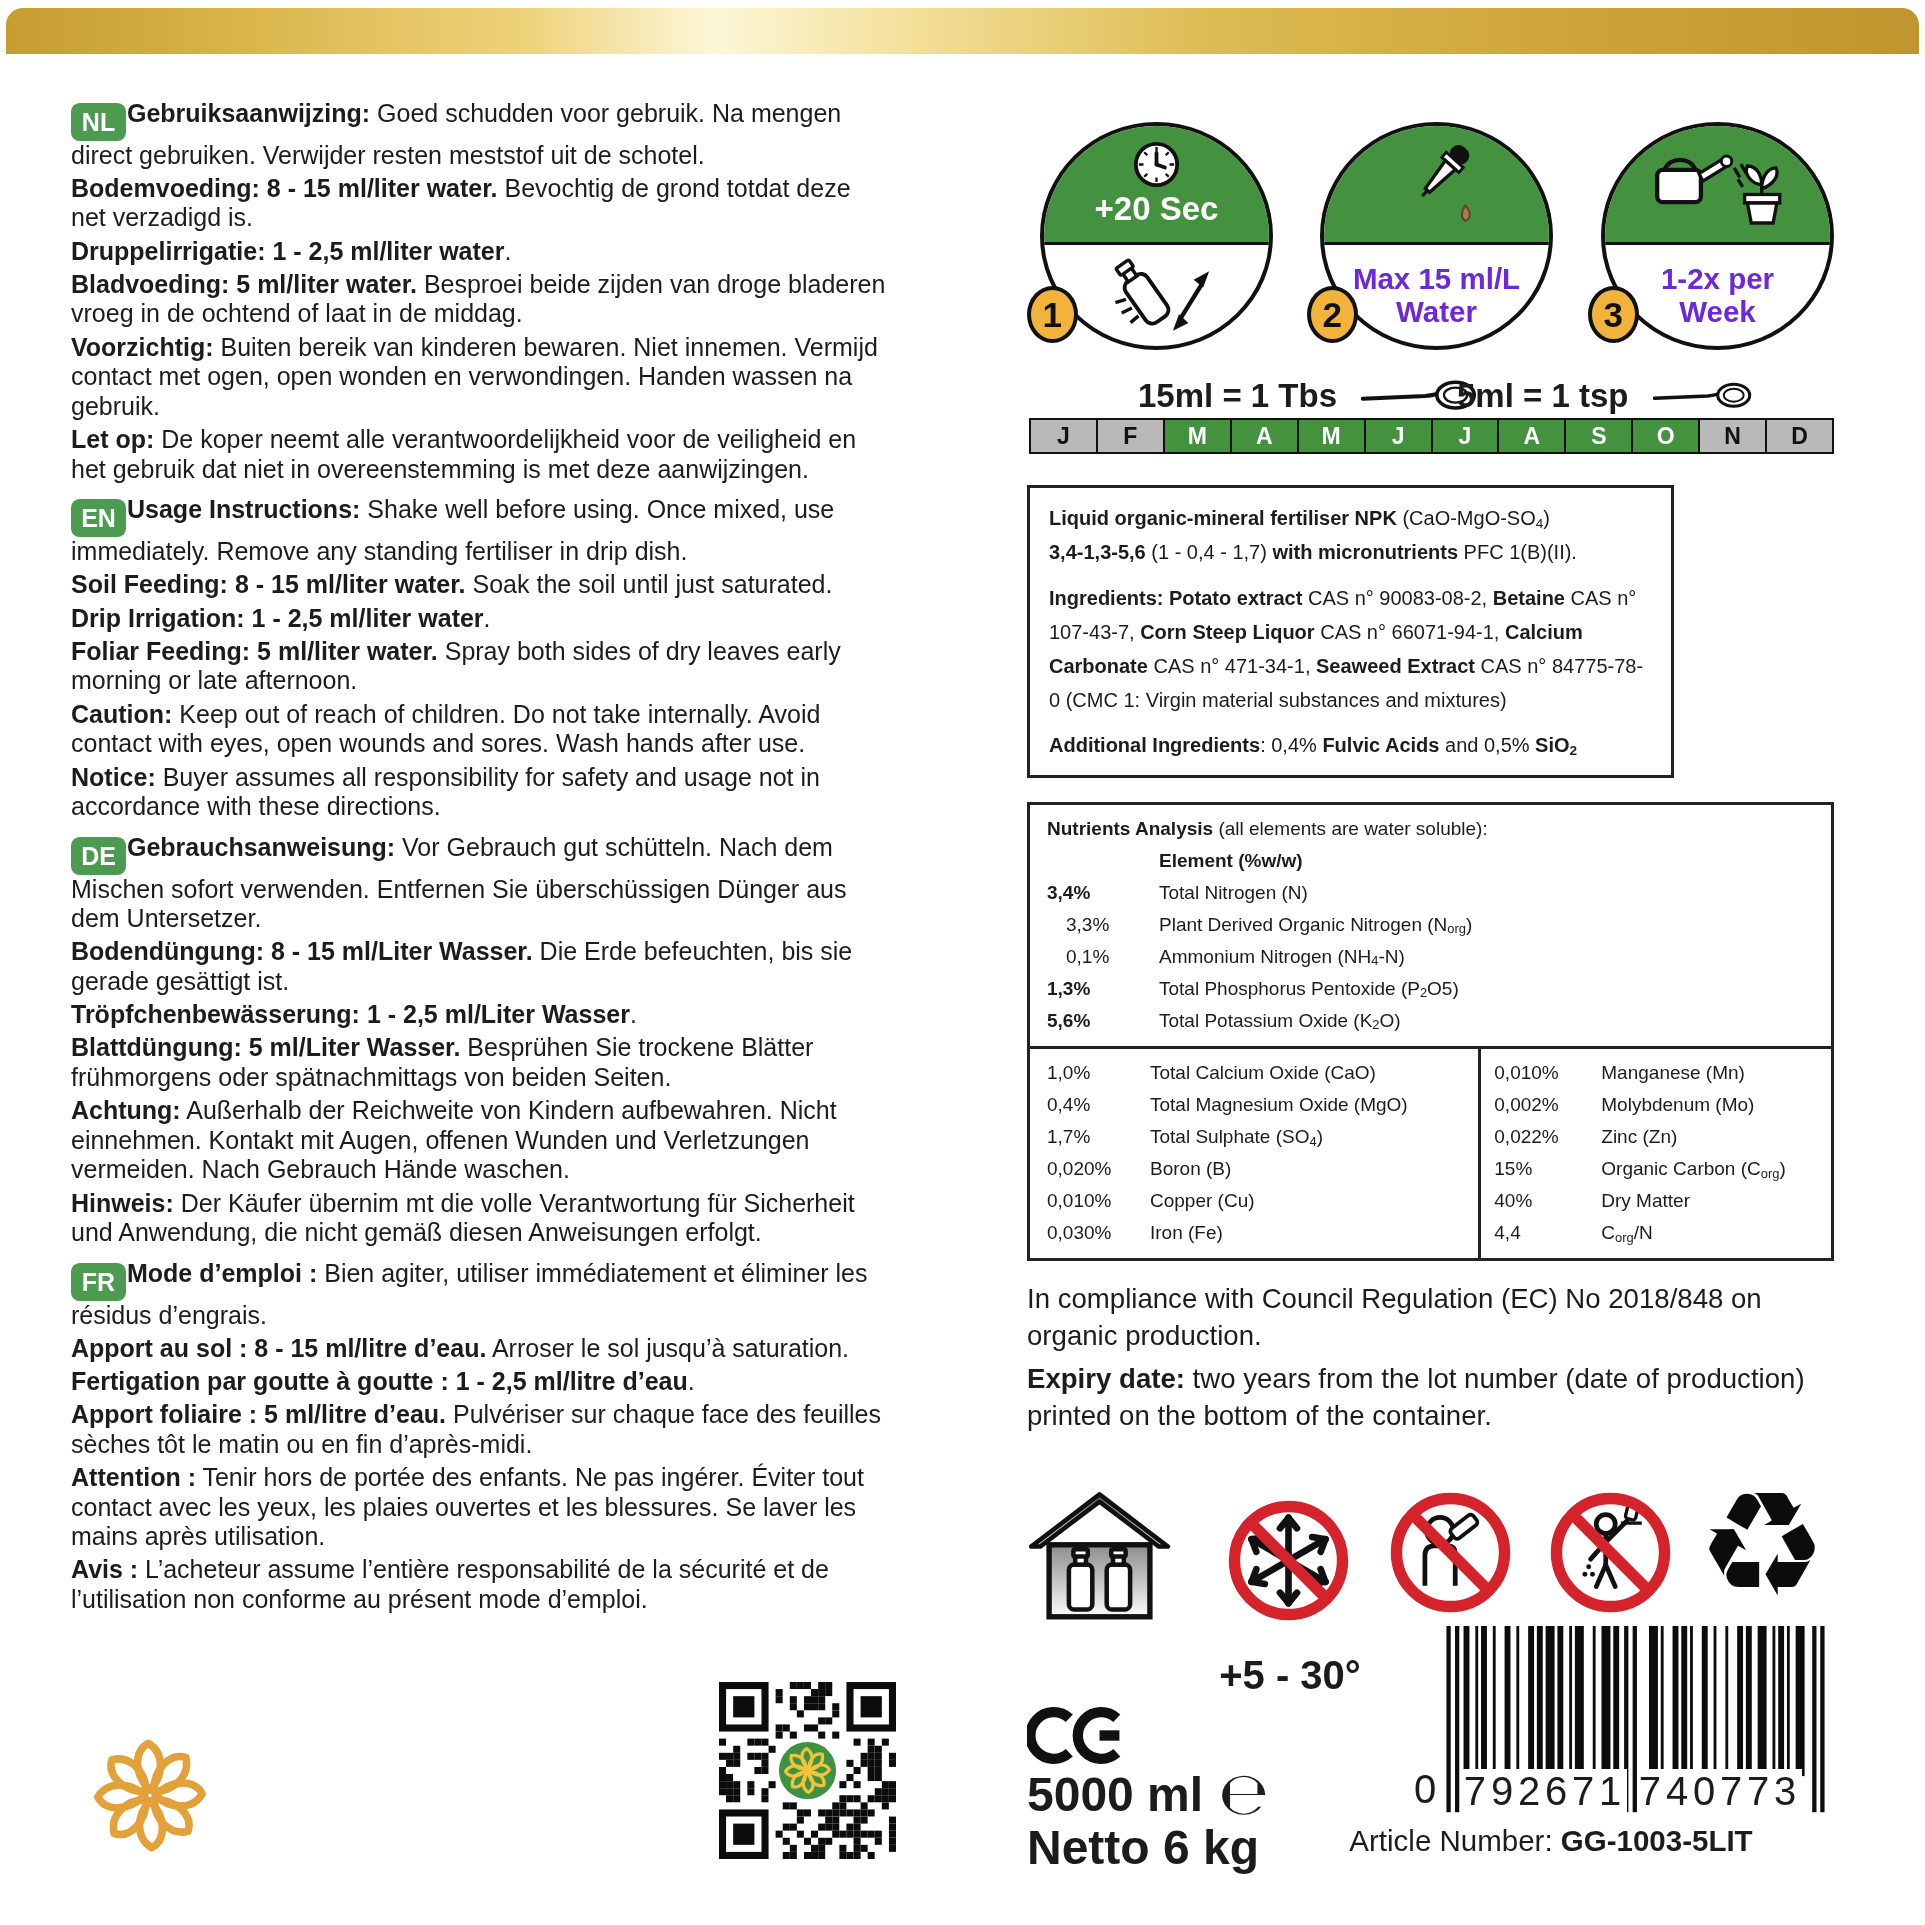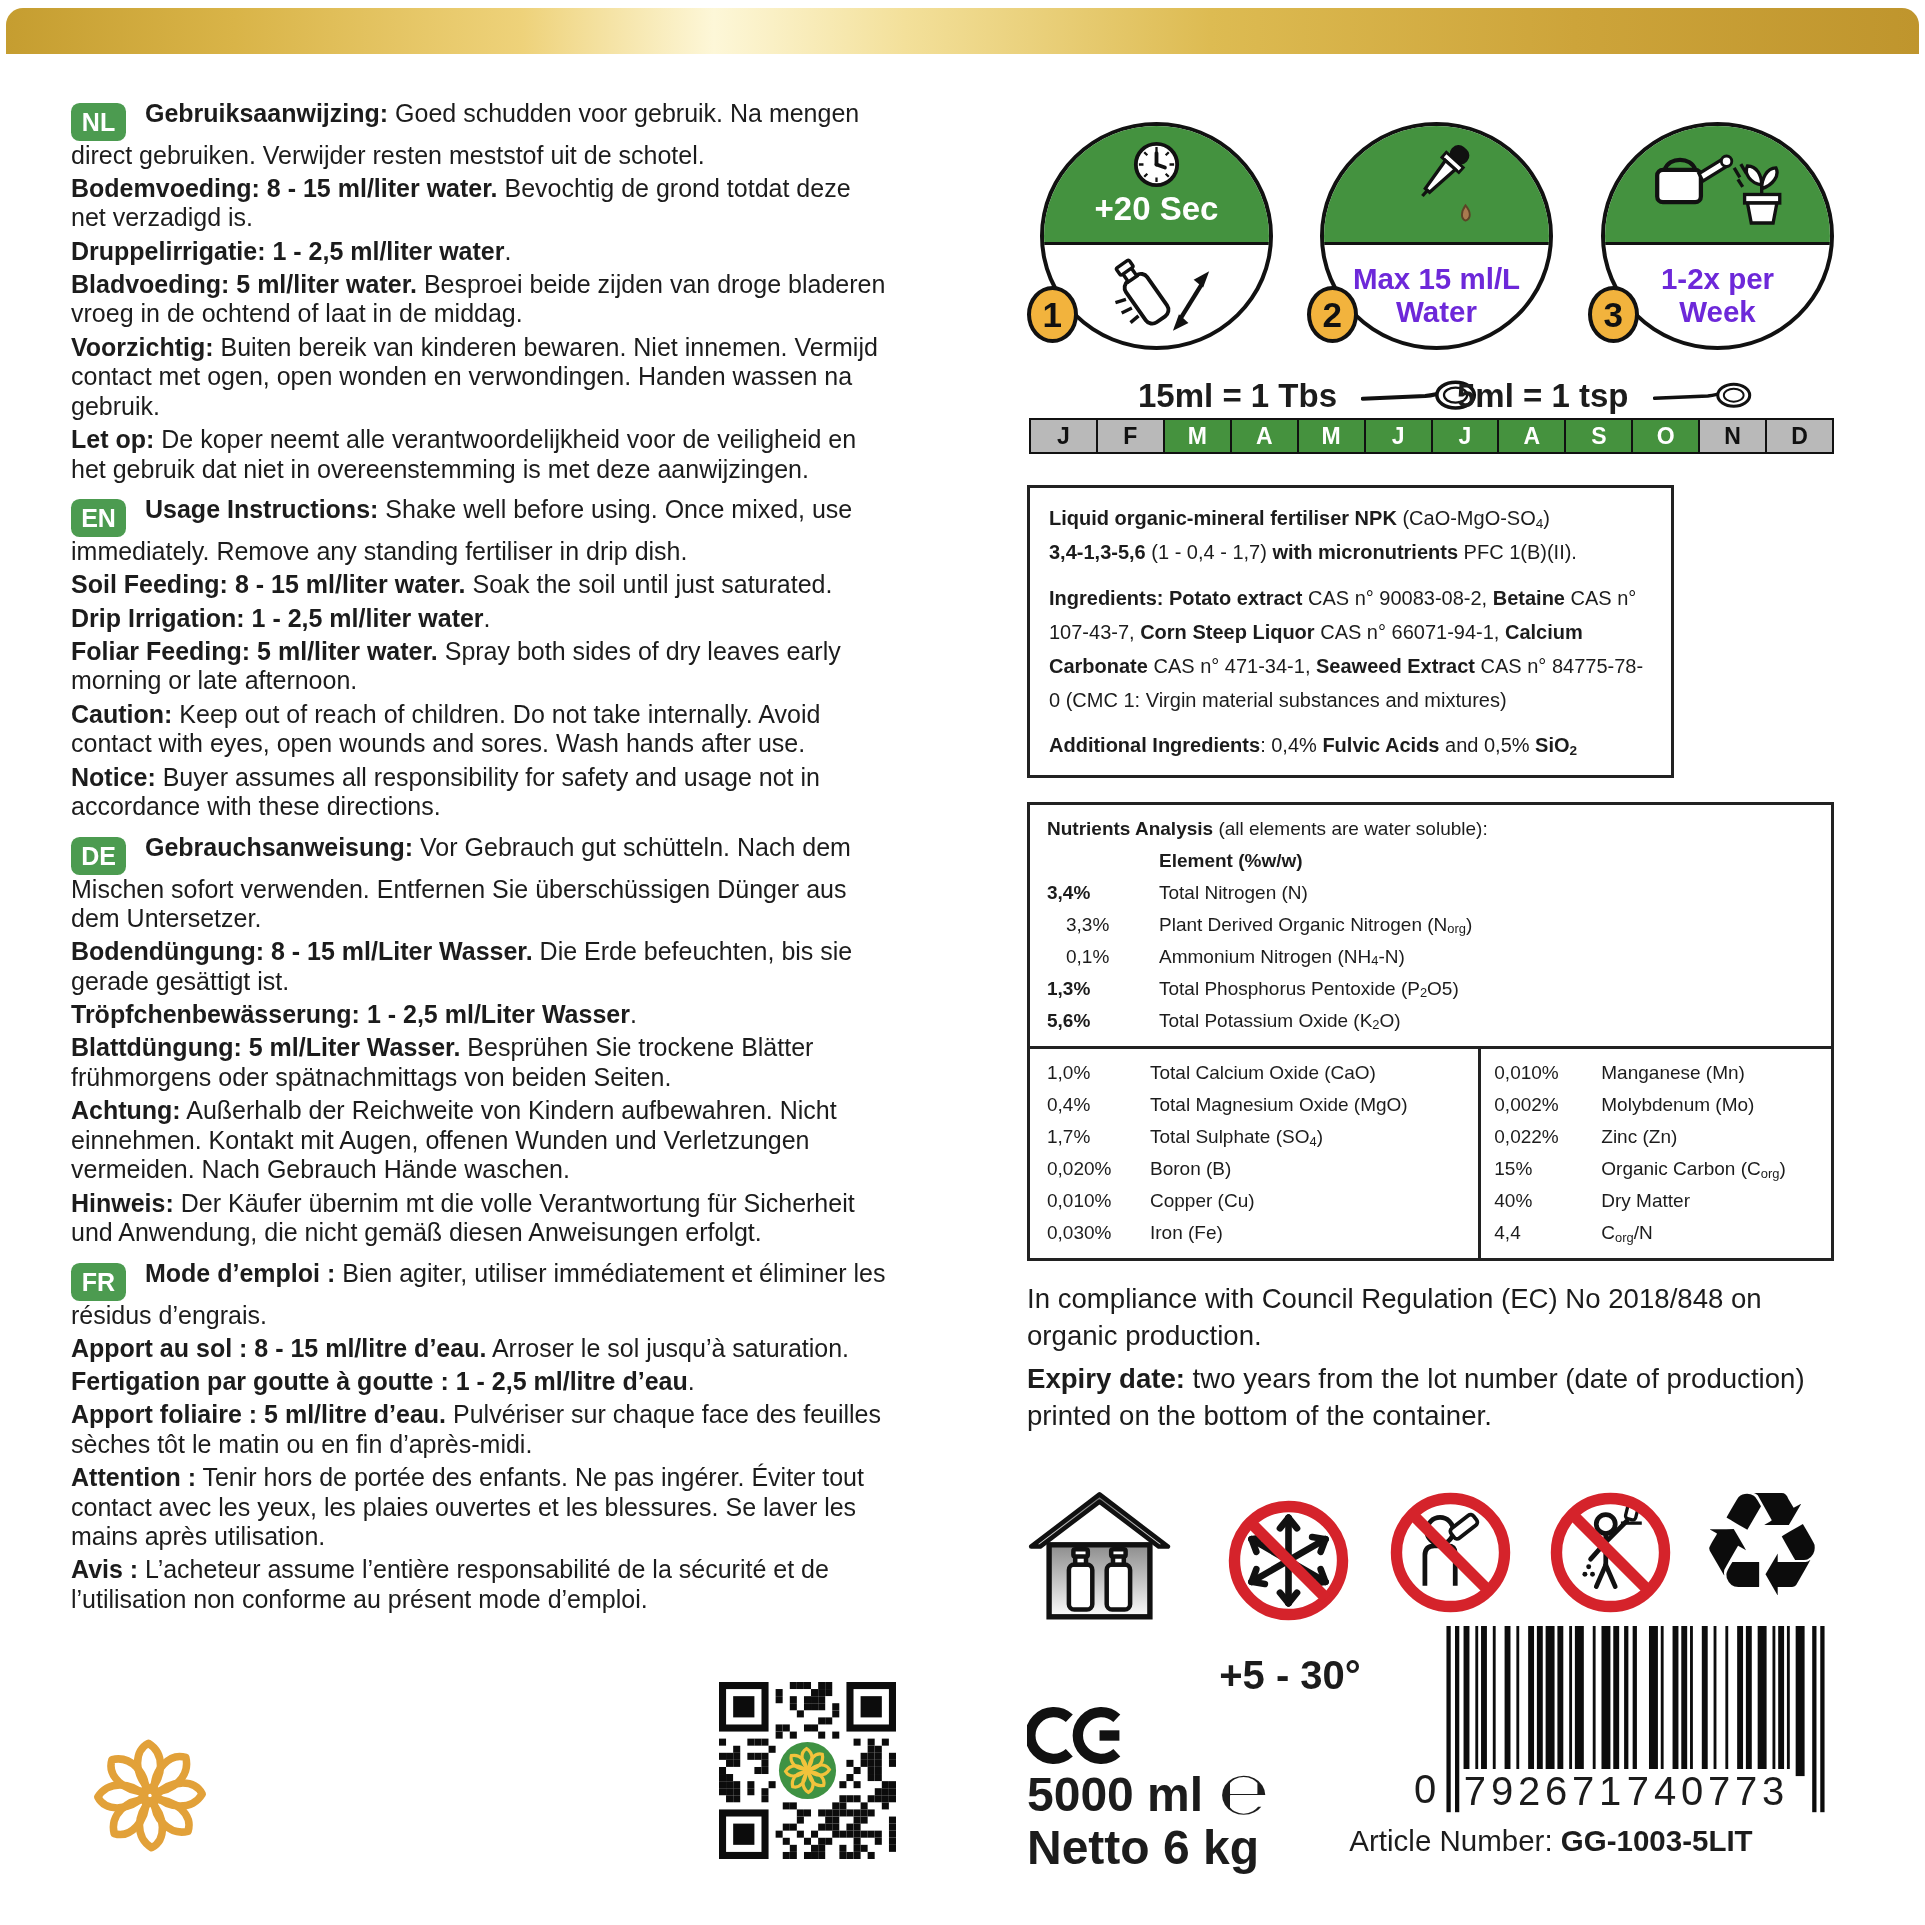--- a/index.html
+++ b/index.html
@@ -9,21 +9,21 @@
   .goldbar{position:absolute;left:5.7px;top:7.6px;right:5.7px;height:46px;border-radius:17px 17px 0 0;
     background:linear-gradient(90deg,#c59d30 0%,#d9b448 12%,#eed27a 27%,#fdf7d8 37%,#f3e09a 47%,#ddbb52 63%,#cda43a 82%,#bf952d 100%);}
   
   .col-left{position:absolute;left:71px;top:99px;width:816px;font-size:25px;line-height:29.5px;}
   .lang-section{margin-top:11.4px;}
   .lang-section:first-child{margin-top:0;}
   .para{margin:0 0 3.8px 0;}
   .b{font-weight:700;}
   sub{font-size:68%;line-height:0;position:relative;vertical-align:baseline;top:0.22em;}
   .lang-badge{display:inline-block;min-width:55px;height:38px;line-height:38px;border-radius:8.6px;
-    background:#4C9B50;color:#fff;font-weight:700;font-size:25px;text-align:center;margin-right:19px;vertical-align:-8.6px;}
+    background:#4C9B50;color:#fff;font-weight:700;font-size:25px;text-align:center;margin-right:1px;vertical-align:-8.6px;}
   
   .step{position:absolute;top:122px;width:233px;height:228px;}
   .oval{width:233px;height:228px;border:4.8px solid #111;border-radius:50%;overflow:hidden;background:#fff;box-sizing:border-box;}
   .oval-top{height:116px;background:#44923F;border-bottom:3.8px solid #111;display:flex;flex-direction:column;align-items:center;justify-content:center;gap:1.9px;}
   .oval-bottom{height:99px;display:flex;align-items:center;justify-content:center;text-align:center;}
   .step-toplabel{color:#fff;font-weight:700;font-size:33px;}
   .step-botlabel{font-weight:700;font-size:29.5px;line-height:33px;width:181px;color:#6d28d9;}
   .step-num{position:absolute;left:-13.3px;top:164px;width:51px;height:57px;background:#F2B33D;border:4.8px solid #111;
     border-radius:50%;display:flex;align-items:center;justify-content:center;font-size:35px;font-weight:700;color:#111;box-sizing:border-box;}
   
@@ -63,21 +63,21 @@
   .volume{position:absolute;left:1027px;top:1767px;display:flex;align-items:flex-start;gap:15px;}
   .volume .vol-txt{font-size:48px;font-weight:700;}
   .esign{font-size:59px;font-weight:400;line-height:0.9;font-family:"DejaVu Sans", sans-serif;}
   .netto{position:absolute;left:1027px;top:1820px;font-size:48px;font-weight:700;}
   
   .bc-wrap{position:absolute;left:1414px;top:1626px;width:426px;height:190px;}
   .bc-lead{position:absolute;left:0;top:141px;font-size:40px;}
   .bc-bars{position:absolute;left:32px;top:0;}
   .bc-num{position:absolute;top:143px;font-size:40px;background:#fff;text-align:center;letter-spacing:4.8px;}
   .bc-g1{left:49px;width:164px;}
-  .bc-g2{left:212px;width:164px;}
+  .bc-g2{left:224px;width:164px;}
   .article{position:absolute;left:1334px;top:1824px;width:434px;text-align:center;font-size:29.5px;}
   
   .qr{position:absolute;left:719px;top:1682px;}
   
   .logo{position:absolute;left:93px;top:1731px;}
   .company{position:absolute;left:223px;top:1739px;}
   .company .name{font-size:31px;font-weight:700;letter-spacing:0.5px;margin-bottom:7.6px;}
   .company .line{font-size:29.5px;line-height:37px;color:#2e2e2e;}
 </style>
 </head>

